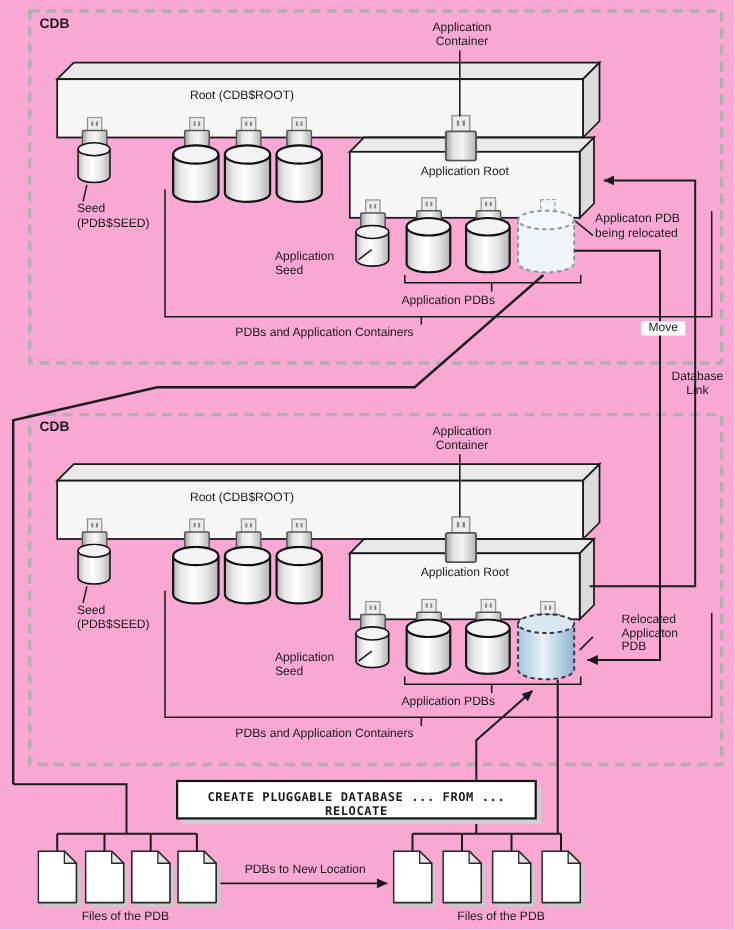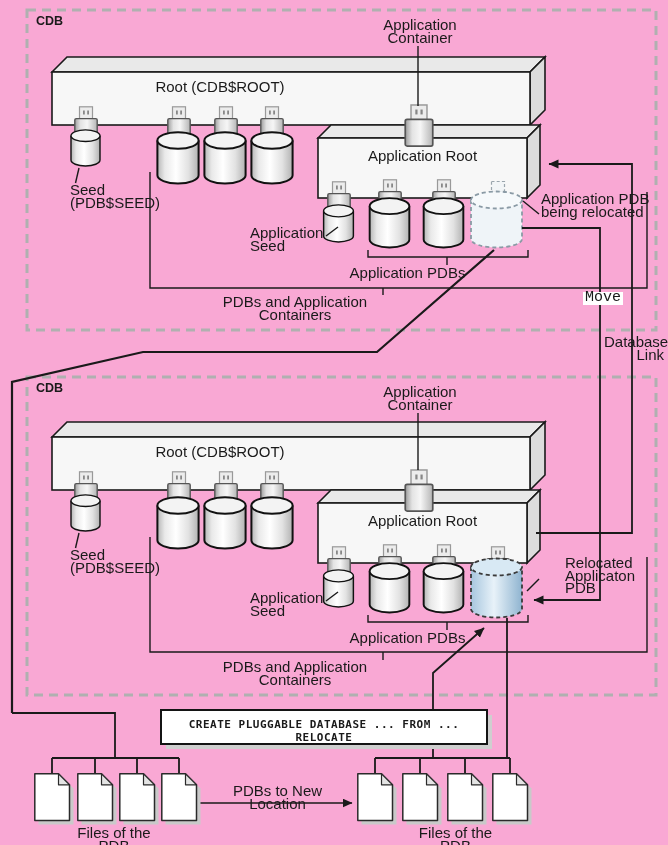--- a/index.html
+++ b/index.html
@@ -1,25 +1,25 @@
 <!DOCTYPE html>
 <html><head>
 <meta charset="utf-8">
 <style>
   html,body{margin:0;padding:0;background:#fff;}
   #stage{position:relative;width:668px;height:845px;background:#f9a8d4;overflow:hidden;
          font-family:"Liberation Sans",sans-serif;color:#1a1a1a;}
   #diagram-svg{position:absolute;left:0;top:0;}
-  .lbl{position:absolute;font-size:15px;line-height:12.6px;white-space:pre-line;}
+  .lbl{position:absolute;font-size:11px;line-height:12.6px;white-space:pre-line;}
   .ctr{text-align:center;}
   .bold{font-weight:normal;}
   .cdb-tag{font-size:12.5px;font-weight:bold;}
   .sql{font-family:"DejaVu Sans Mono",monospace;font-weight:bold;font-size:11px;
        letter-spacing:0.5px;}
-  .wbg{background:#ffffff;padding:0 2px;font-family:Liberation Mono, monospace;}
+  .wbg{background:#ffffff;padding:0 2px;}
 </style>
 </head>
 <body>
 
 <div id="stage">
 
 <svg id="diagram-svg" width="668" height="845" viewBox="0 0 668 845">
   <defs>
     <linearGradient id="cylG" x1="0" y1="0" x2="1" y2="0">
       <stop offset="0" stop-color="#b6b6b6"></stop>
@@ -188,24 +188,24 @@
 <div class="lbl ctr" style="left:60px;top:81px;width:320px;">Root (CDB$ROOT)</div>
 <div class="lbl ctr" style="left:383px;top:19px;width:74px;">Application
 Container</div>
 <div class="lbl ctr" style="left:318px;top:150px;width:209px;">Application Root</div>
 <div class="lbl" style="left:70px;top:184px;">Seed
 (PDB$SEED)</div>
 <div class="lbl" style="left:250px;top:227px;">Application
 Seed</div>
 <div class="lbl ctr" style="left:345px;top:267px;width:125px;">Application PDBs</div>
 <div class="lbl ctr" style="left:200px;top:296px;width:190px;">PDBs and Application Containers</div>
-<div class="lbl" style="left:541px;top:193px;">Application PDB
+<div class="lbl" style="left:541px;top:193px;">Applicaton PDB
 being relocated</div>
 <div class="lbl ctr wbg" style="left:583px;top:292px;width:36px;">Move</div>
-<div class="lbl ctr" style="left:604px;top:336px;width:60px;text-align:right;">Database
+<div class="lbl ctr" style="left:604px;top:336px;width:60px;">Database
 Link</div>
 
 <div class="lbl cdb-tag" style="left:36px;top:382px;">CDB</div>
 <div class="lbl ctr" style="left:60px;top:446px;width:320px;">Root (CDB$ROOT)</div>
 <div class="lbl ctr" style="left:383px;top:386px;width:74px;">Application
 Container</div>
 <div class="lbl ctr" style="left:318px;top:515px;width:209px;">Application Root</div>
 <div class="lbl" style="left:70px;top:549px;">Seed
 (PDB$SEED)</div>
 <div class="lbl" style="left:250px;top:592px;">Application

